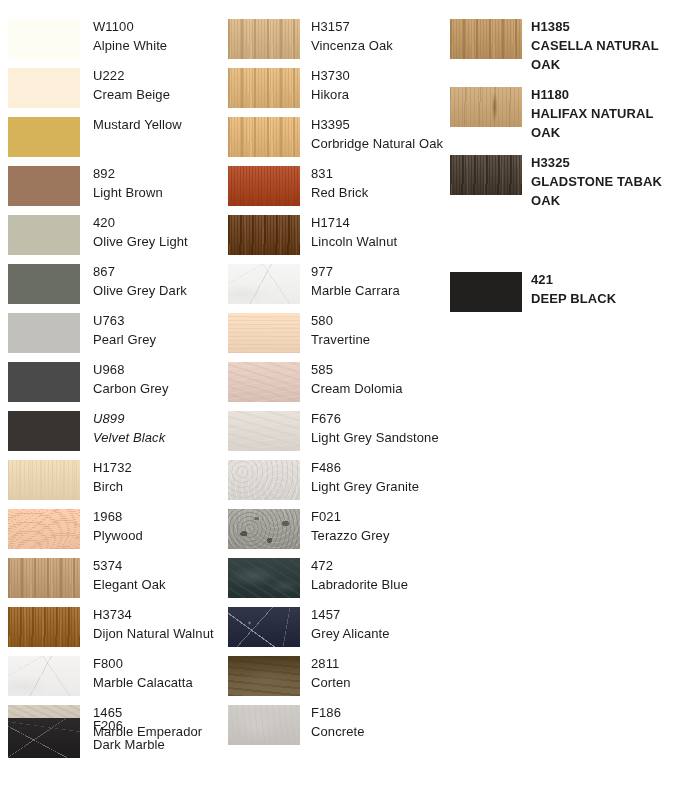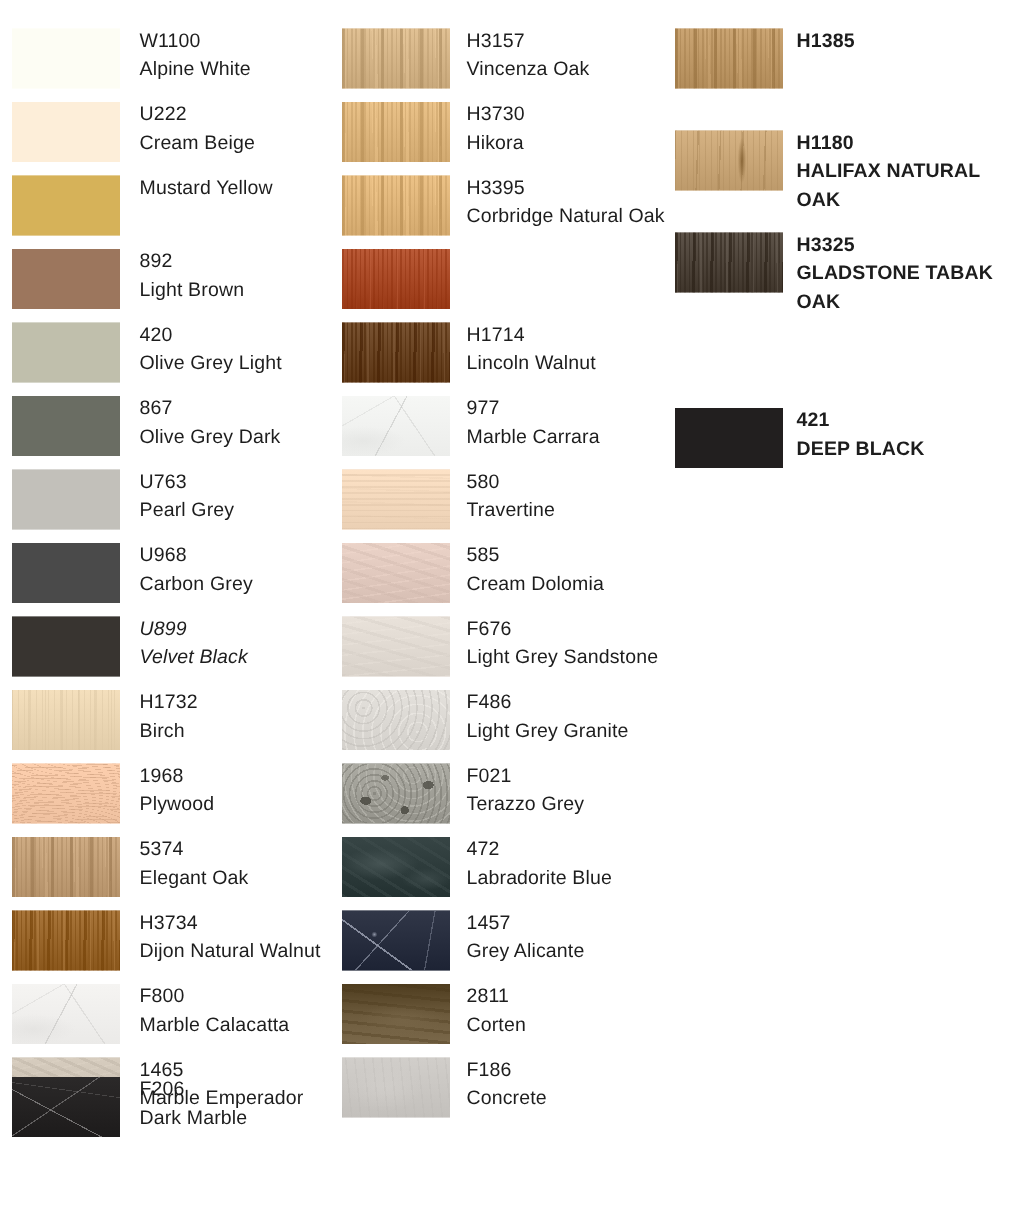--- a/index.html
+++ b/index.html
@@ -248,20 +248,24 @@
         </div>
         <div class="labels">
           <div class="code">H3395</div>
           <div class="name">Corbridge Natural Oak</div>
         </div>
       </div>
       <div class="swatch-row" style="top: 166px;">
         <div class="chip" style="background-color: rgb(170, 74, 39);">
           <div class="chip-tex" style="background: repeating-linear-gradient(90deg, rgba(144, 48, 13, 0.5) 0px, rgba(144, 48, 13, 0.5) 1px, rgba(170, 74, 39, 0) 1px, rgba(170, 74, 39, 0) 3px), repeating-linear-gradient(90deg, rgba(196, 100, 65, 0.4) 0px, rgba(196, 100, 65, 0.4) 1px, rgba(170, 74, 39, 0) 1px, rgba(170, 74, 39, 0) 9px), linear-gradient(rgb(186, 90, 55), rgb(152, 56, 21));"></div>
         </div>
+        <div class="labels">
+          <div class="code">831</div>
+          <div class="name">Red Brick</div>
+        </div>
       </div>
       <div class="swatch-row" style="top: 215px;">
         <div class="chip" style="background-color: rgb(107, 69, 36);">
           <div class="chip-tex" style="background: repeating-linear-gradient(90deg, rgba(79, 41, 8, 0.6) 0px, rgba(79, 41, 8, 0.6) 1px, rgba(107, 69, 36, 0) 1px, rgba(107, 69, 36, 0) 3px), repeating-linear-gradient(91deg, rgba(67, 29, 0, 0.6) 0px, rgba(67, 29, 0, 0.6) 2px, rgba(107, 69, 36, 0) 2px, rgba(107, 69, 36, 0) 12px), repeating-linear-gradient(89deg, rgba(137, 99, 66, 0.4) 0px, rgba(137, 99, 66, 0.4) 2px, rgba(107, 69, 36, 0) 2px, rgba(107, 69, 36, 0) 17px), linear-gradient(rgb(121, 83, 50), rgb(91, 53, 20));"></div>
         </div>
         <div class="labels">
           <div class="code">H1714</div>
           <div class="name">Lincoln Walnut</div>
         </div>
       </div>
@@ -356,20 +360,21 @@
         </div>
       </div>
     </div>
   <div class="column col-2">
       <div class="swatch-row" style="top: 19px;">
         <div class="chip" style="background-color: rgb(192, 154, 104);">
           <div class="chip-tex" style="background: repeating-linear-gradient(90deg, rgba(162, 124, 74, 0.45) 0px, rgba(162, 124, 74, 0.45) 1px, rgba(192, 154, 104, 0) 1px, rgba(192, 154, 104, 0) 3px), repeating-linear-gradient(90deg, rgba(144, 106, 56, 0.55) 0px, rgba(144, 106, 56, 0.55) 2px, rgba(192, 154, 104, 0) 2px, rgba(192, 154, 104, 0) 13px), repeating-linear-gradient(88deg, rgba(216, 178, 128, 0.3) 0px, rgba(216, 178, 128, 0.3) 3px, rgba(192, 154, 104, 0) 3px, rgba(192, 154, 104, 0) 21px), linear-gradient(rgb(202, 164, 114), rgb(178, 140, 90));"></div>
         </div>
         <div class="labels">
           <div class="code">H1385</div>
+          <div class="name">CASELLA NATURAL OAK</div>
         </div>
       </div>
       <div class="swatch-row" style="top: 87px;">
         <div class="chip" style="background-color: rgb(201, 166, 119);">
           <div class="chip-tex" style="background: radial-gradient(4px 22px at 62% 50%, rgba(131, 96, 49, 0.85) 0%, rgba(201, 166, 119, 0) 70%), repeating-linear-gradient(90deg, rgba(173, 138, 91, 0.4) 0px, rgba(173, 138, 91, 0.4) 1px, rgba(201, 166, 119, 0) 1px, rgba(201, 166, 119, 0) 4px), repeating-linear-gradient(92deg, rgba(159, 124, 77, 0.45) 0px, rgba(159, 124, 77, 0.45) 1px, rgba(201, 166, 119, 0) 1px, rgba(201, 166, 119, 0) 15px), linear-gradient(rgb(213, 178, 131), rgb(189, 154, 107));"></div>
         </div>
         <div class="labels">
           <div class="code">H1180</div>
           <div class="name">HALIFAX NATURAL OAK</div>
         </div>

